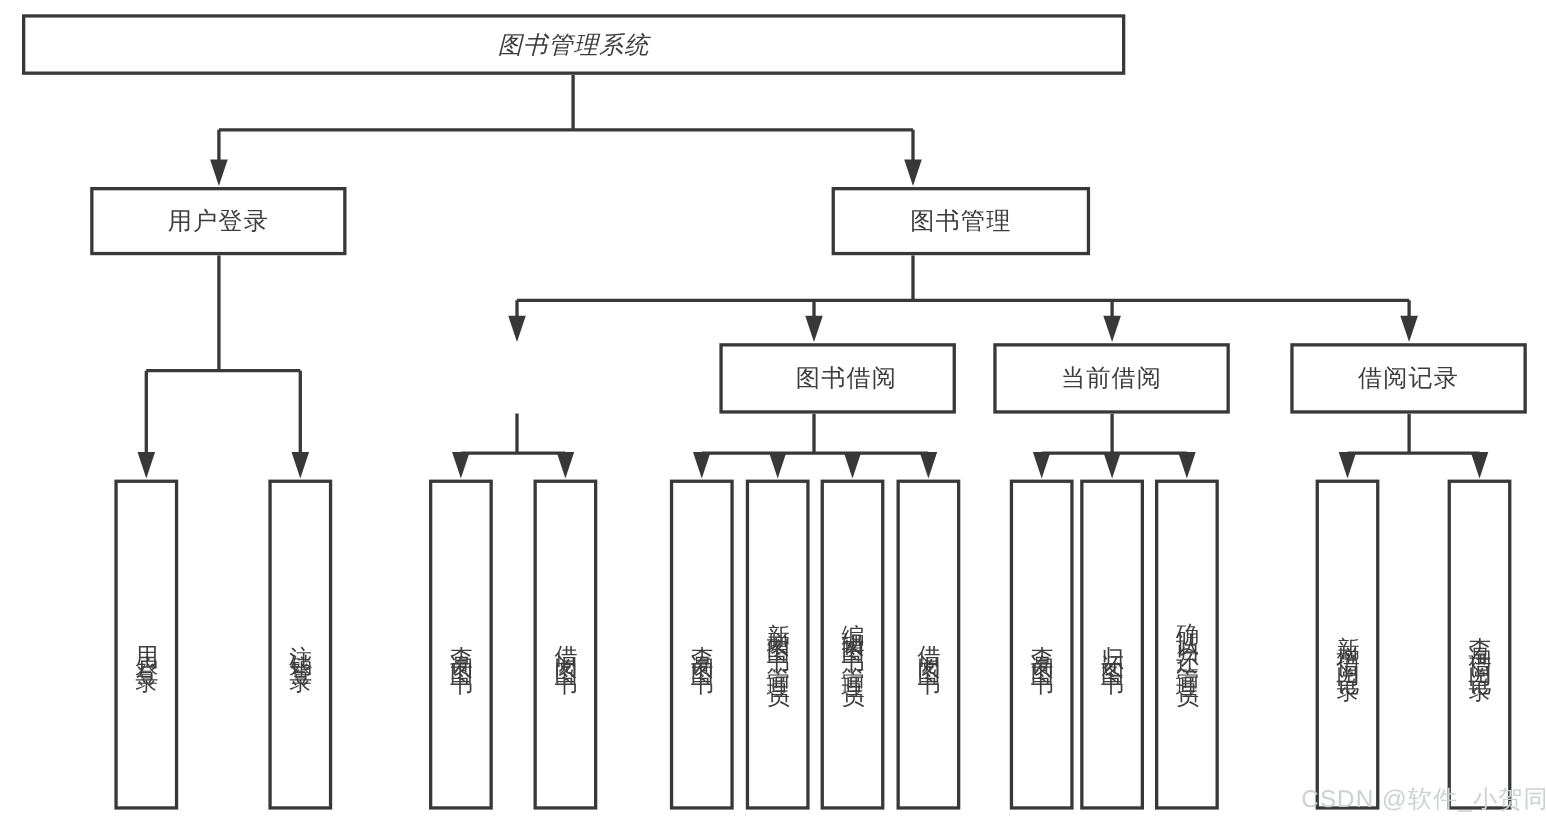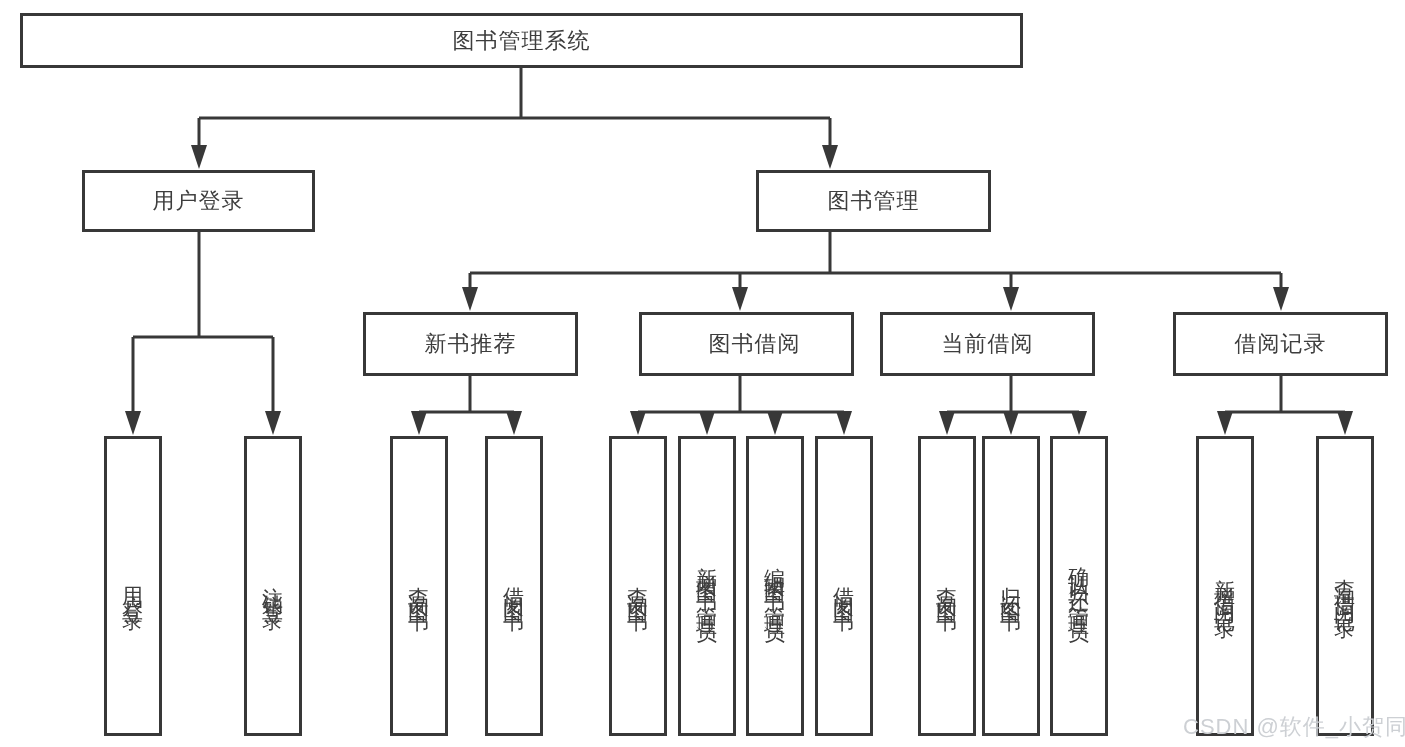--- a/index.html
+++ b/index.html
@@ -22,21 +22,21 @@
   .node{
     position:absolute;
     box-sizing:border-box;
     background:#fff;
     border:3px solid var(--line);
     display:flex;align-items:center;justify-content:center;
     color:var(--text);
     z-index:2;
   }
   .hbox{font-size:22px;letter-spacing:1px;}
-  .root{left:20px;top:13px;width:1003px;height:55px;}
+  .root{left:20px;top:13px;width:1003px;height:55px;font-style:italic;}
   .lv2{top:170px;height:62px;}
   .lv3{top:312px;width:215px;height:64px;}
   .vleaf{top:436px;width:58px;height:300px;font-size:21px;}
   .vleaf span{
     writing-mode:vertical-rl;
     text-orientation:mixed;
     letter-spacing:8px;
     line-height:1;
     white-space:nowrap;
   }
@@ -109,27 +109,24 @@
     <span>图书管理系统</span>
   </div>
 
   <div class="node hbox lv2" style="left:82px;width:233px;">
     <span>用户登录</span>
   </div>
   <div class="node hbox lv2" style="left:712px;width:235px;margin-left:44px;">
     <span>图书管理</span>
   </div>
 
-  <div class="node hbox lv3" style="left:363px;">
-    <span>新书推荐</span>
-  </div>
-  <div class="node hbox lv3" style="left:639px;padding-left:16px;">
+  <div class="node hbox lv3" style="left:654px;padding-left:16px;">
     <span>图书借阅</span>
   </div>
-  <div class="node hbox lv3" style="left:880px;justify-content:center;">
+  <div class="node hbox lv3" style="left:903px;justify-content:center;">
     <span>当前借阅</span>
   </div>
   <div class="node hbox lv3" style="left:1173px;">
     <span>借阅记录</span>
   </div>
 
   <div class="node vleaf" style="left:104px;">
     <span>用户登录</span>
   </div>
   <div class="node vleaf" style="left:244px;">

